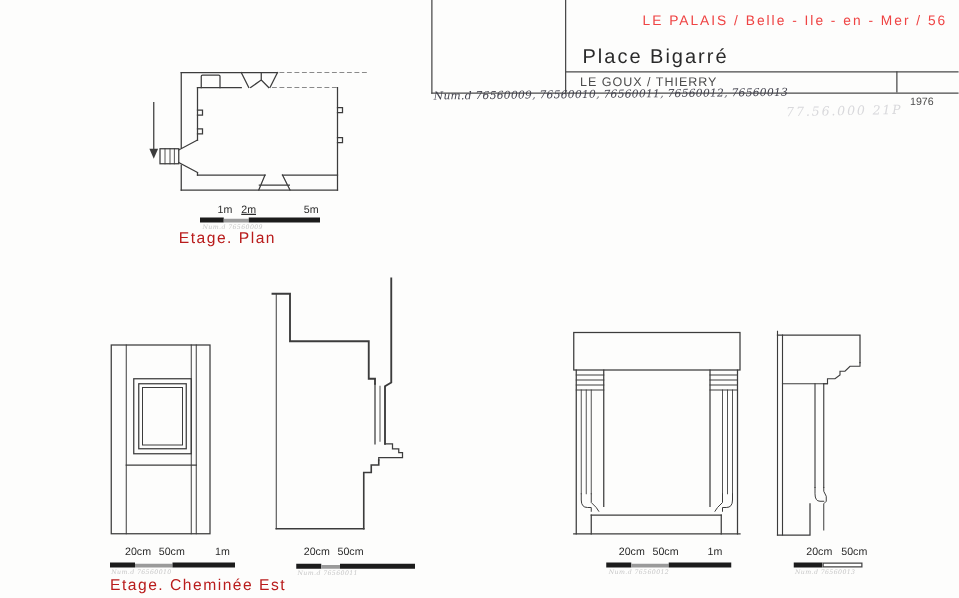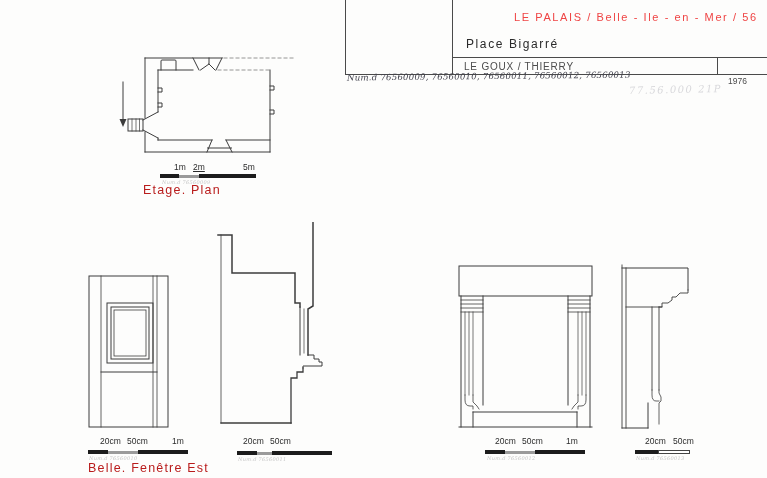--- a/index.html
+++ b/index.html
@@ -7,21 +7,21 @@
     width:767px;height:478px;position:relative;overflow:hidden;
     background:#fdfdfc;
     font-family:"Liberation Sans", sans-serif;
     color:#1d1d1d;
   }
   .abs{position:absolute;}
   svg{display:block;}
   
   .tb-line{position:absolute;background:#4a4a4a;}
   .tb-title1{position:absolute;left:466px;top:11px;font-size:11px;letter-spacing:1.6px;color:#ef4444;margin-left:48px;}
-  .tb-title2{position:absolute;left:466px;top:37px;font-size:12px;letter-spacing:1.6px;color:#2a2a2a;}
+  .tb-title2{position:absolute;left:466px;top:37px;font-size:16px;letter-spacing:1.6px;color:#2a2a2a;}
   .tb-author{position:absolute;left:464px;top:61px;font-size:10px;letter-spacing:.8px;color:#4c4c4c;}
   .tb-year{position:absolute;left:728px;top:76px;font-size:8.5px;color:#4c4c4c;}
   .hand-note{
     position:absolute;left:347px;top:71px;width:300px;
     font-family:"DejaVu Serif", serif;font-style:italic;
     font-size:8.6px;color:#43434e;letter-spacing:.2px;
     transform:rotate(-.6deg);white-space:nowrap;
   }
   .pencil-note{
     position:absolute;left:629px;top:84px;
@@ -132,21 +132,21 @@
     <span class="tick" style="left:100px;top:436px;">20cm</span>
     <span class="tick" style="left:127px;top:436px;">50cm</span>
     <span class="tick" style="left:172px;top:436px;">1m</span>
     <div class="bar" style="left:88px;top:450px;">
       <i class="seg b" style="width:20px"></i>
         <i class="seg g" style="width:30px"></i>
         <i class="seg b" style="width:50px"></i>
     </div>
     <div class="bar-note" style="left:89px;top:455px;">Num.d 76560010</div>
   </div>
-  <div class="cap" style="left:88px;top:461px;">Belle. Fenêtre Est</div>
+  <div class="cap" style="left:88px;top:461px;">Etage. Cheminée Est</div>
 
   <svg class="abs" style="left:215px;top:222px;" width="115" height="208" viewBox="0 0 115 208">
     <g stroke="#3c3c3c" fill="none" stroke-width="1" stroke-linecap="square">
       <path d="M3,13 H17 V51 H80 V81 H85 V85" stroke-width="1.5"></path>
       <path d="M6,13 V201" stroke-width="0.8"></path>
       <path d="M6,201 H76" stroke-width="1.3"></path>
       <path d="M76,201 V156 H82 V150 H88 V146" stroke-width="1.3"></path>
       <path d="M98,0 V84 L93,87 V133" stroke-width="1.5"></path>
       <path d="M93,133 H99 V137 H104 V140 H107 V144 H88 V146"></path>
       <path d="M85,85 V133"></path>

